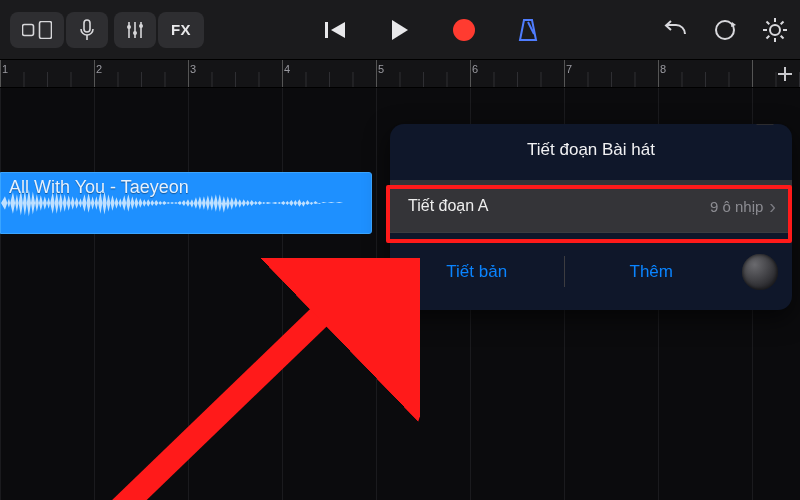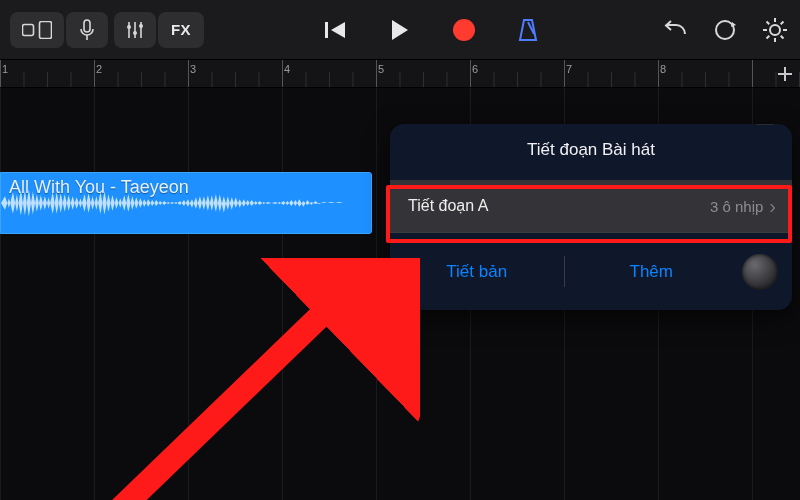--- a/index.html
+++ b/index.html
@@ -275,21 +275,21 @@
       <path fill="#bfe0ff" d="M0 31 L4 38 L8 26 L12 42 L16 22 L20 44 L24 18 L28 45 L32 19 L36 40 L40 23 L44 38 L48 25 L52 42 L56 20 L60 41 L64 22 L68 39 L72 24 L76 37 L80 26 L84 40 L88 21 L92 38 L96 24 L100 42 L104 19 L108 40 L112 23 L116 37 L120 26 L124 39 L128 22 L132 38 L136 25 L140 36 L144 27 L148 35 L152 28 L156 34 L160 29 L164 33 L168 30 L172 32 L176 30 L180 33 L184 28 L188 35 L192 27 L196 37 L200 24 L204 38 L208 23 L212 39 L216 22 L220 40 L224 24 L228 38 L232 25 L236 36 L240 27 L244 35 L248 28 L252 34 L256 29 L260 33 L264 30 L268 32 L272 31 L276 32 L280 30 L284 33 L288 29 L292 34 L296 28 L300 35 L304 29 L308 33 L312 30 L316 32 L320 31 L324 31 L328 31 L332 31 L336 31 L340 31 L344 31 L348 31 L352 31 L356 31 L360 31 L364 31 L368 31 L372 31 L372 31 L0 31 Z"></path>
     </svg>
   </div>
 
   <div class="popover">
     <div class="caret"></div>
     <div class="pop-title">Tiết đoạn Bài hát</div>
 
     <div class="pop-row">
       <span>Tiết đoạn A</span>
-      <span class="value">3 ô nhịp</span>
+      <span class="value">9 ô nhịp</span>
       <span class="chev">›</span>
     </div>
 
     <div class="pop-actions">
       <div class="act">Tiết bản</div>
       <div class="divider"></div>
       <div class="act">Thêm</div>
       <div class="knob"></div>
     </div>
   </div>

